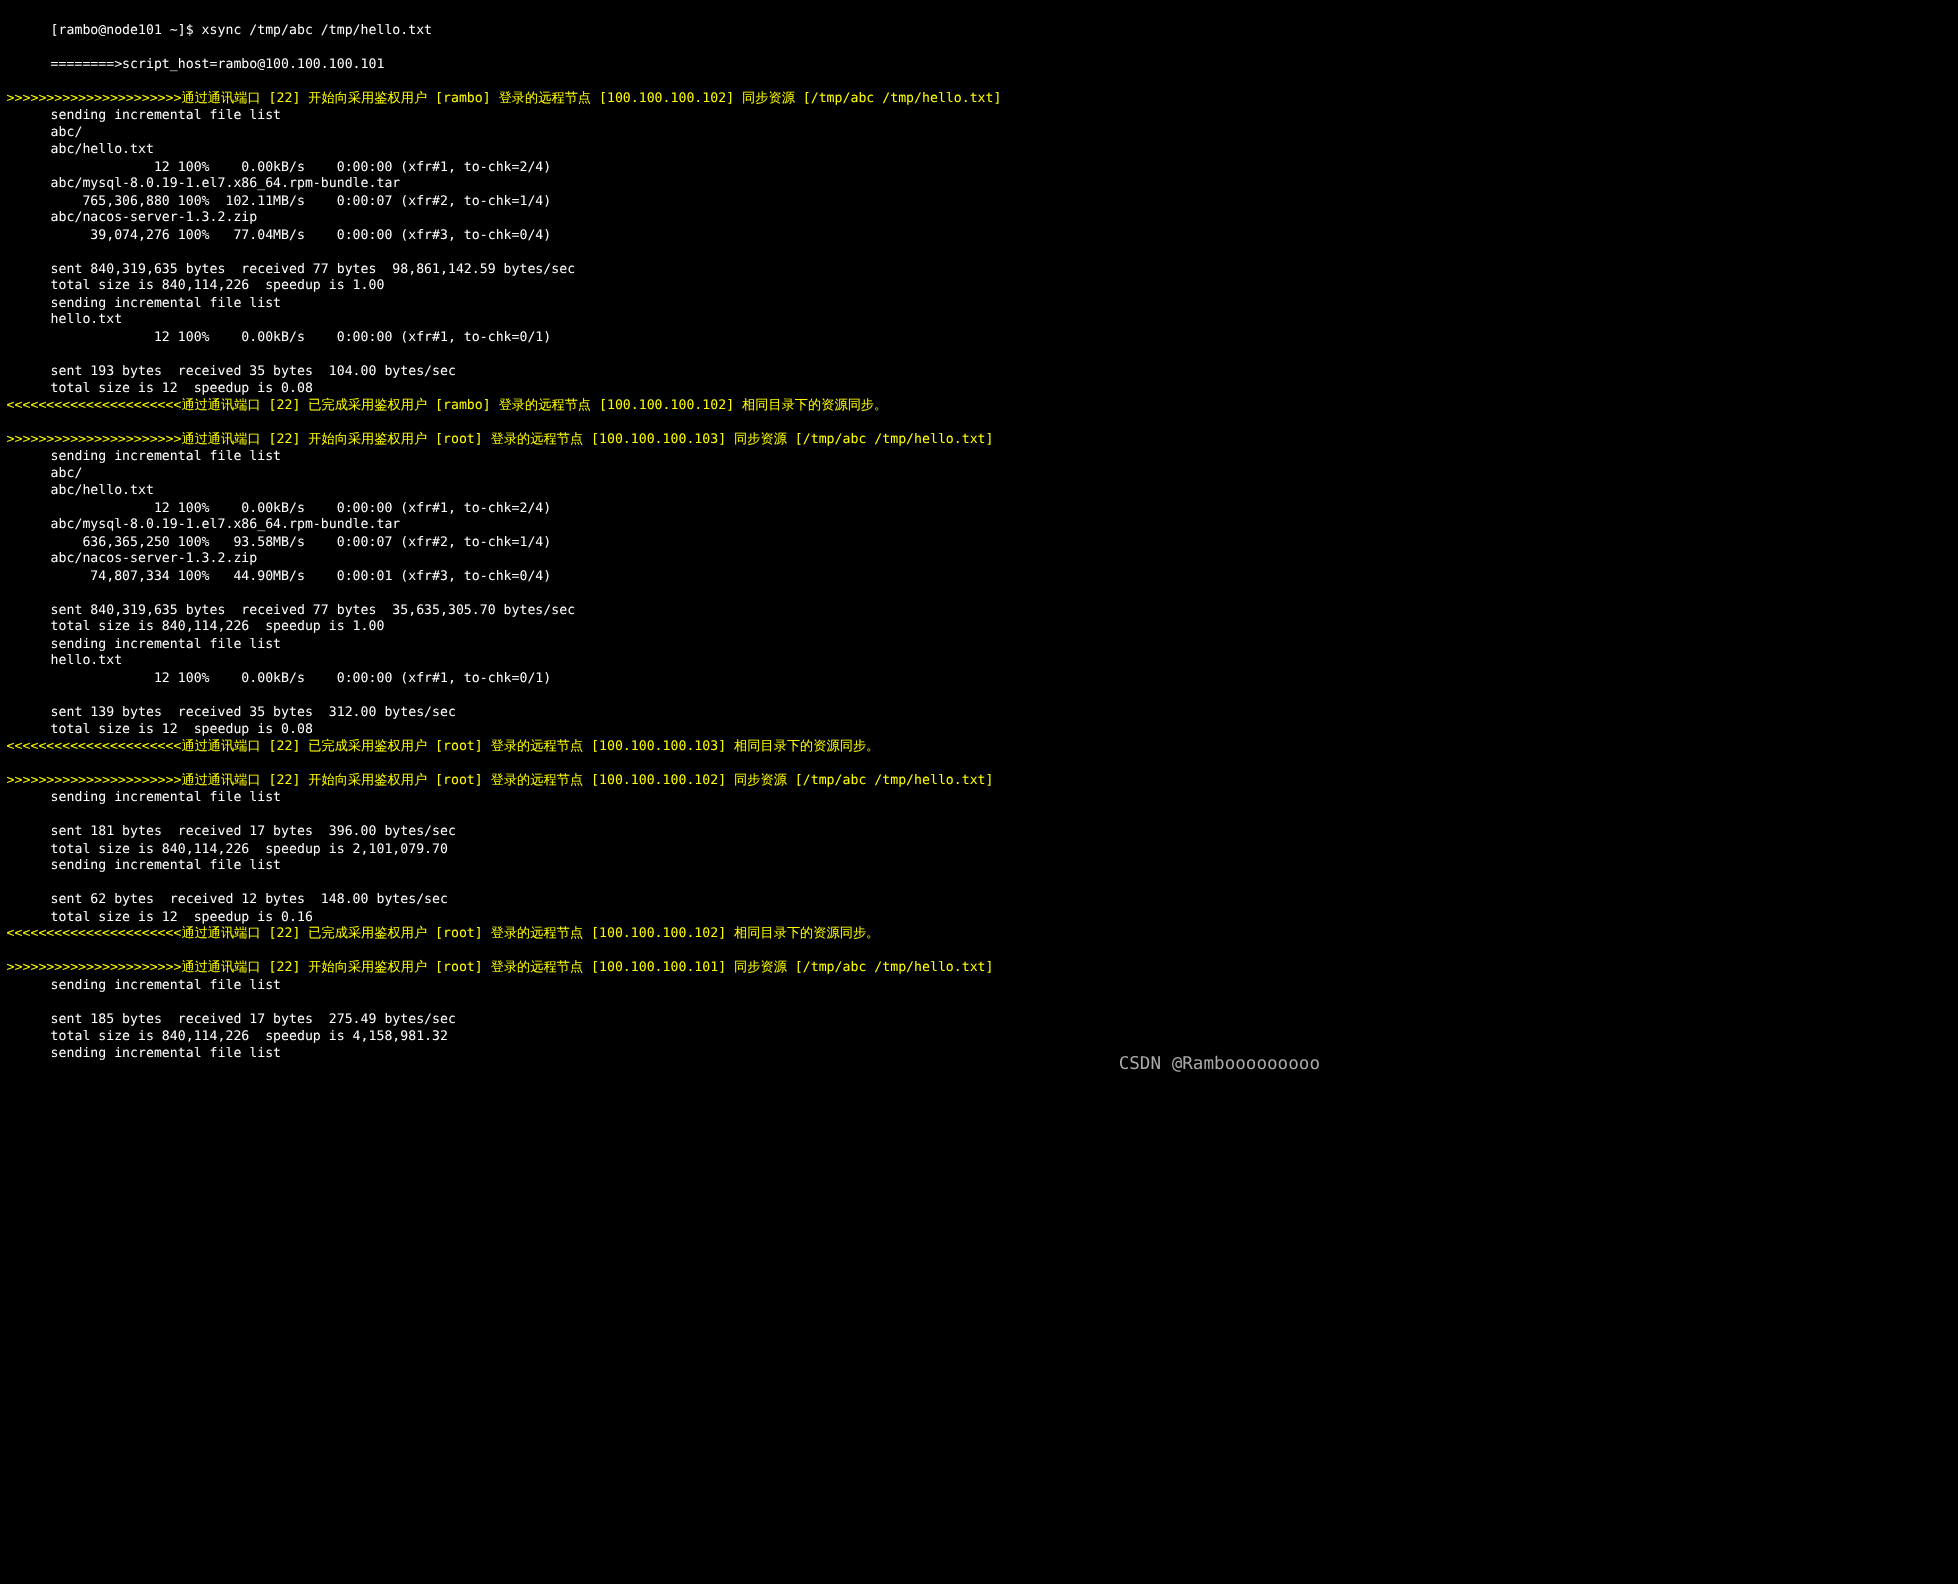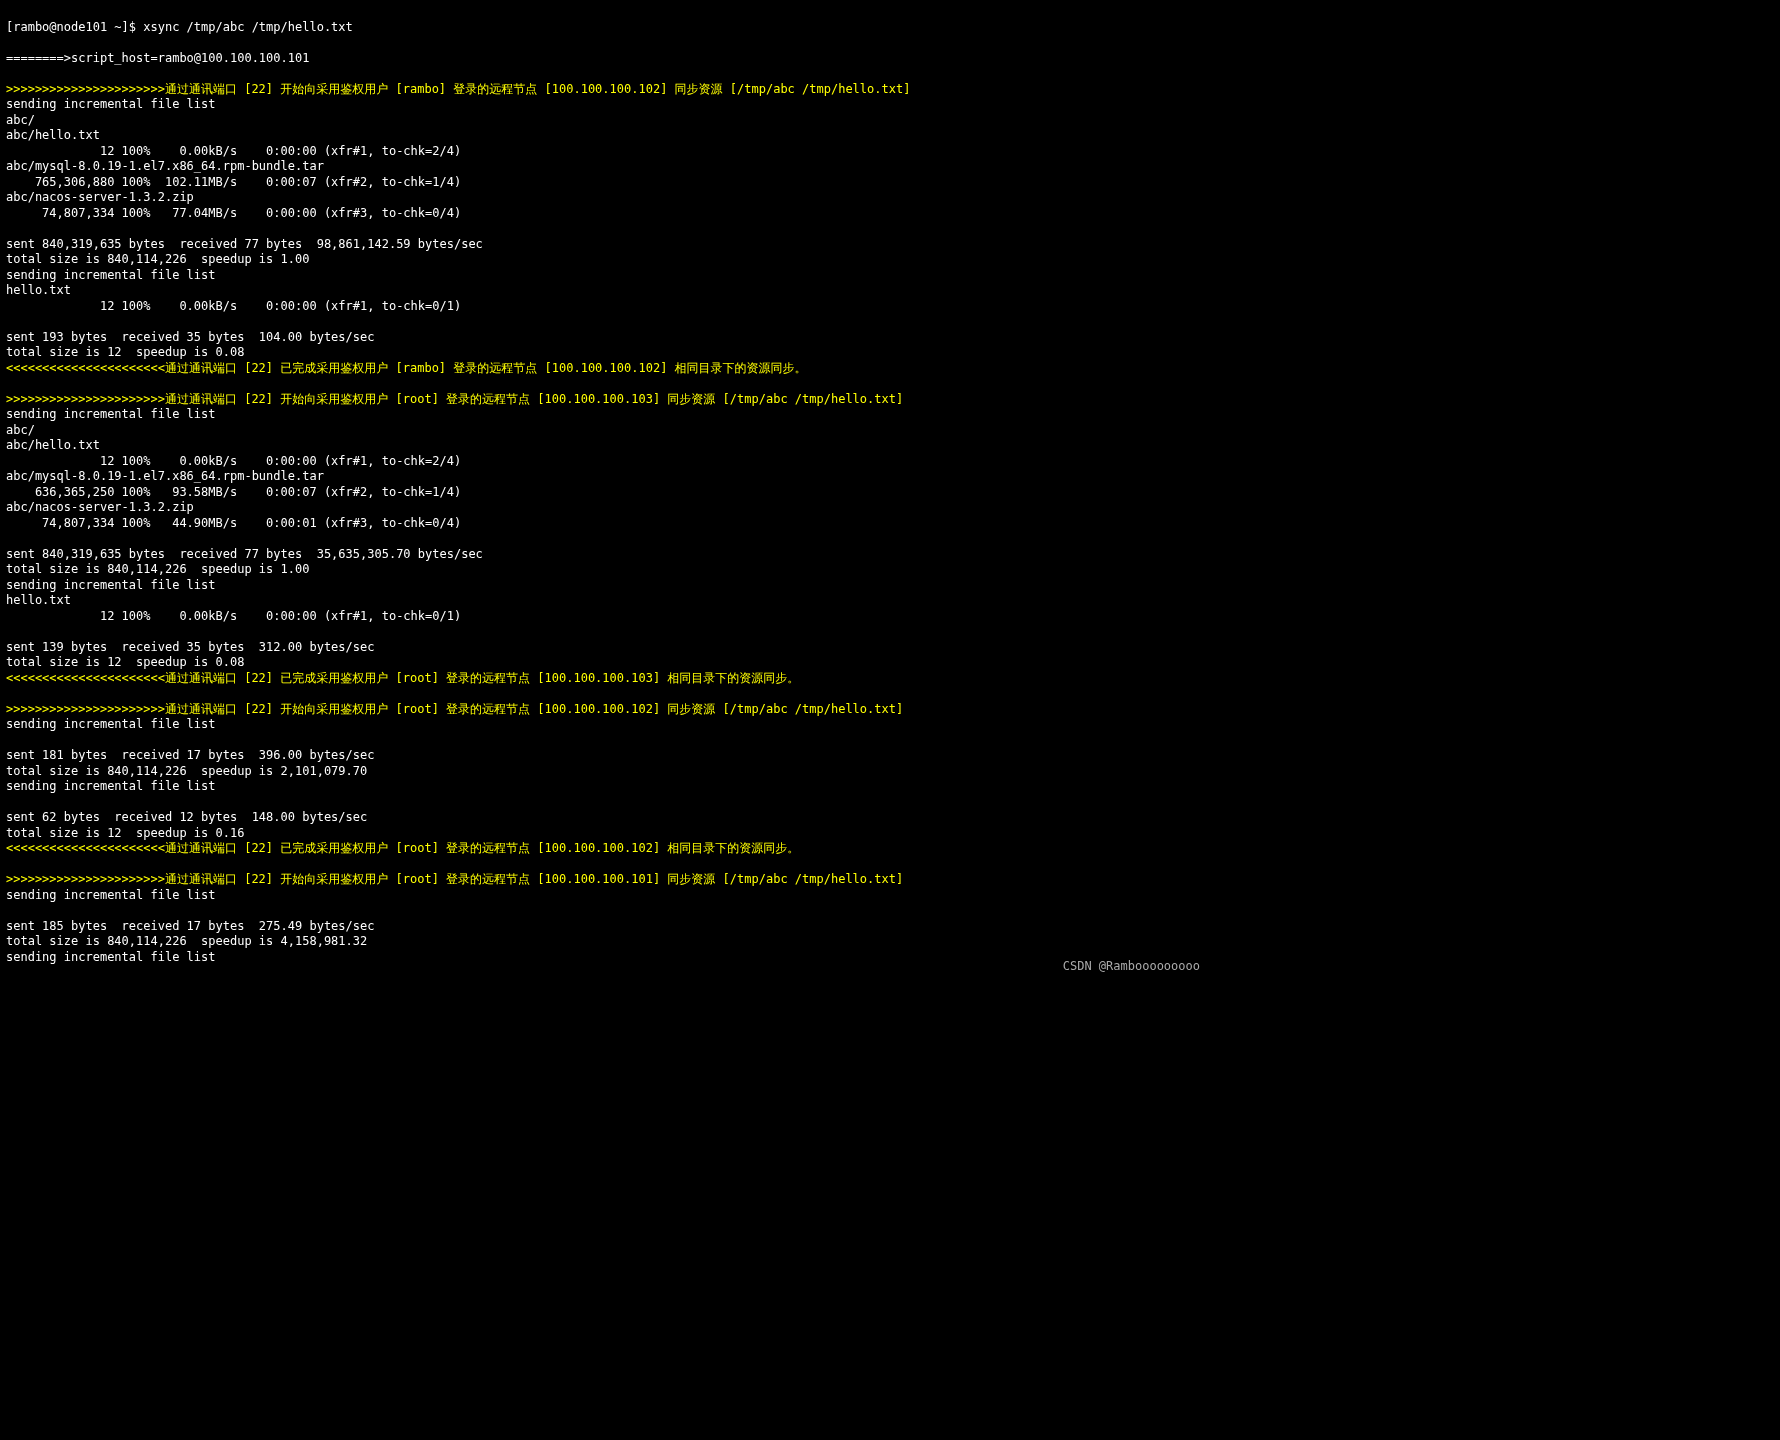--- a/index.html
+++ b/index.html
@@ -1,37 +1,37 @@
 <!DOCTYPE html>
 <html><head>
 <meta charset="utf-8">
 <style>
   html,body{margin:0;padding:0;background:#000;color:#fff;font-family:Consolas,Menlo,Monaco,monospace;font-size:12px;line-height:15.5px;}
   .terminal{width:1210px;height:980px;padding:4px 6px;box-sizing:border-box;white-space:pre;overflow:hidden;position:relative;}
   .yellow{color:#ffff00;font-weight:normal;}
-  .white{color:#ffffff;}
-  .watermark{position:absolute;bottom:6px;right:10px;color:#aaa;font-size:12px;}
+  .white{color:#ffffff;margin-left:40px;}
+  .watermark{position:absolute;bottom:6px;right:10px;color:#aaa;font-size:16px;}
 </style>
 </head>
 <body>
 
 <div class="terminal">
 <span class="white">[rambo@node101 ~]$ xsync /tmp/abc /tmp/hello.txt</span>
 
 <span class="white">========&gt;script_host=rambo@100.100.100.101</span>
 
 <span id="nodes-container"><span class="yellow">&gt;&gt;&gt;&gt;&gt;&gt;&gt;&gt;&gt;&gt;&gt;&gt;&gt;&gt;&gt;&gt;&gt;&gt;&gt;&gt;&gt;&gt;通过通讯端口 [22] 开始向采用鉴权用户 [rambo] 登录的远程节点 [100.100.100.102] 同步资源 [/tmp/abc /tmp/hello.txt]</span>
 <span class="white">sending incremental file list</span>
 <span class="white">abc/</span>
 <span class="white">abc/hello.txt</span>
 <span class="white">             12 100%    0.00kB/s    0:00:00 (xfr#1, to-chk=2/4)</span>
 <span class="white">abc/mysql-8.0.19-1.el7.x86_64.rpm-bundle.tar</span>
 <span class="white">    765,306,880 100%  102.11MB/s    0:00:07 (xfr#2, to-chk=1/4)</span>
 <span class="white">abc/nacos-server-1.3.2.zip</span>
-<span class="white">     74,807,334 100%   77.04MB/s    0:00:00 (xfr#3, to-chk=0/4)</span>
+<span class="white">     39,074,276 100%   77.04MB/s    0:00:00 (xfr#3, to-chk=0/4)</span>
 <span class="white"></span>
 <span class="white">sent 840,319,635 bytes  received 77 bytes  98,861,142.59 bytes/sec</span>
 <span class="white">total size is 840,114,226  speedup is 1.00</span>
 <span class="white">sending incremental file list</span>
 <span class="white">hello.txt</span>
 <span class="white">             12 100%    0.00kB/s    0:00:00 (xfr#1, to-chk=0/1)</span>
 <span class="white"></span>
 <span class="white">sent 193 bytes  received 35 bytes  104.00 bytes/sec</span>
 <span class="white">total size is 12  speedup is 0.08</span>
 <span class="yellow">&lt;&lt;&lt;&lt;&lt;&lt;&lt;&lt;&lt;&lt;&lt;&lt;&lt;&lt;&lt;&lt;&lt;&lt;&lt;&lt;&lt;&lt;通过通讯端口 [22] 已完成采用鉴权用户 [rambo] 登录的远程节点 [100.100.100.102] 相同目录下的资源同步。</span>

